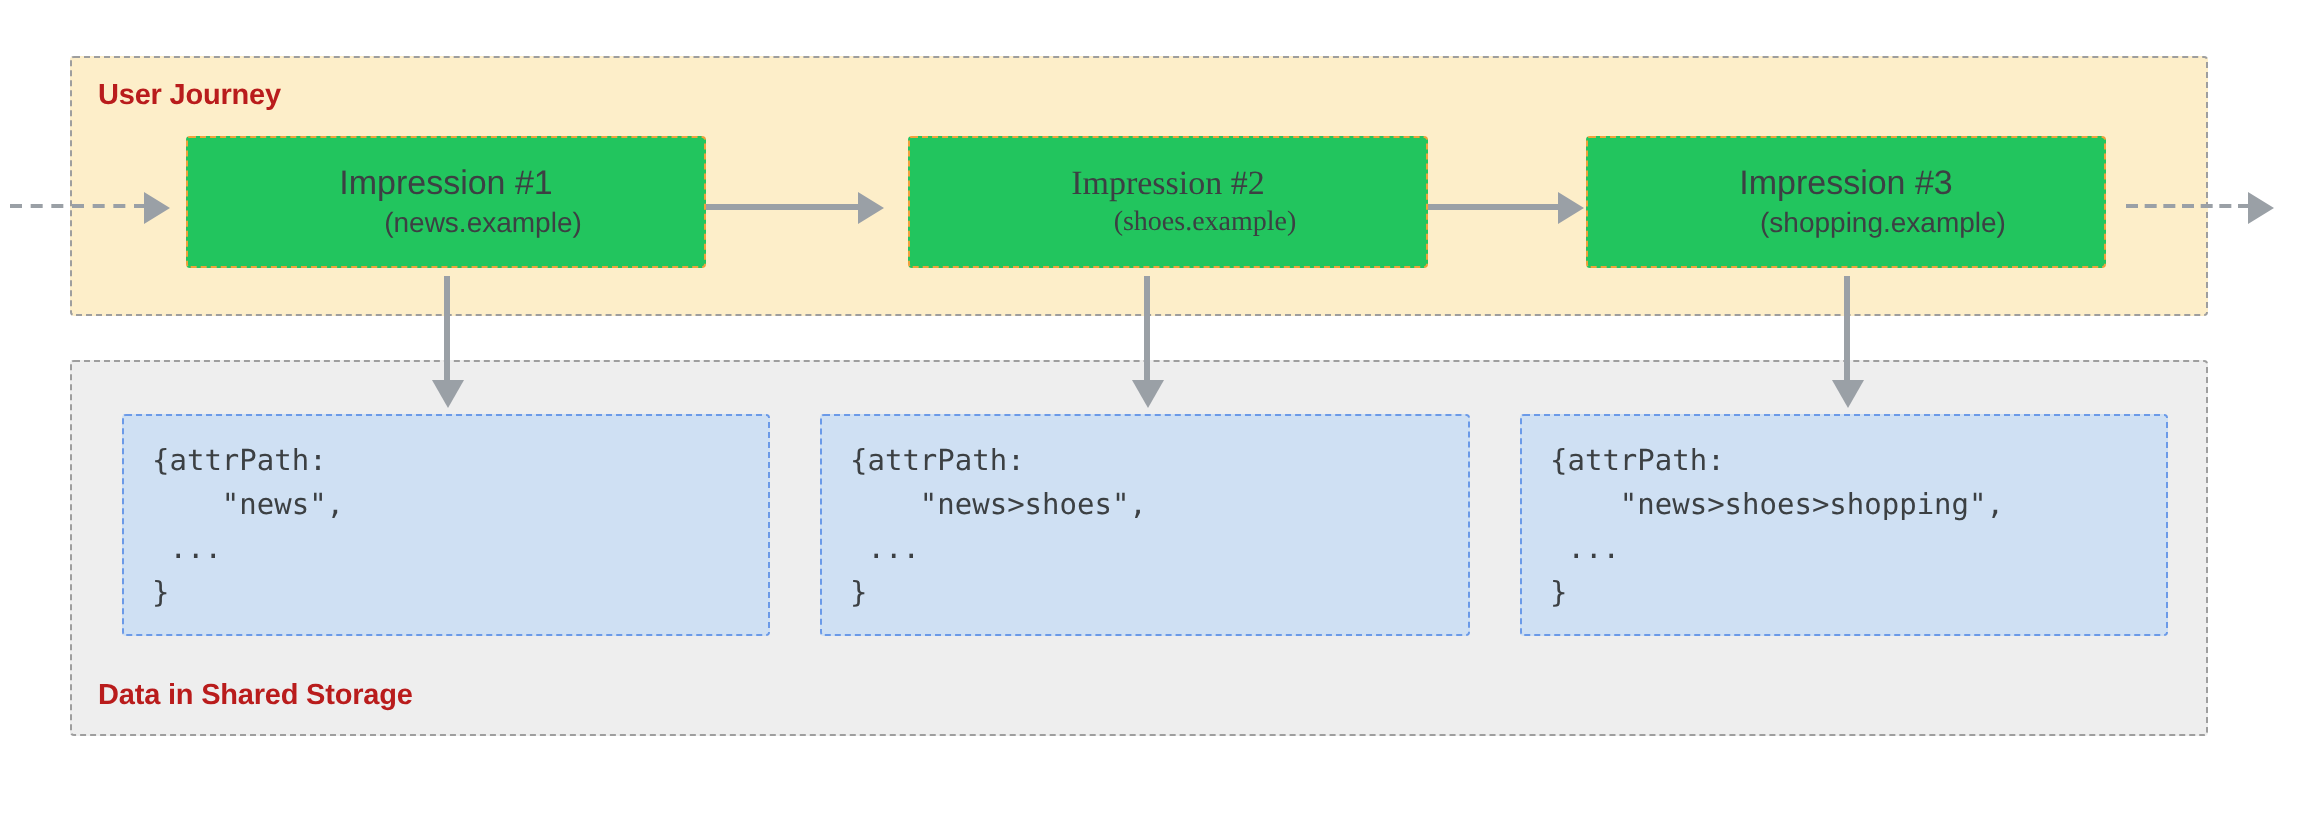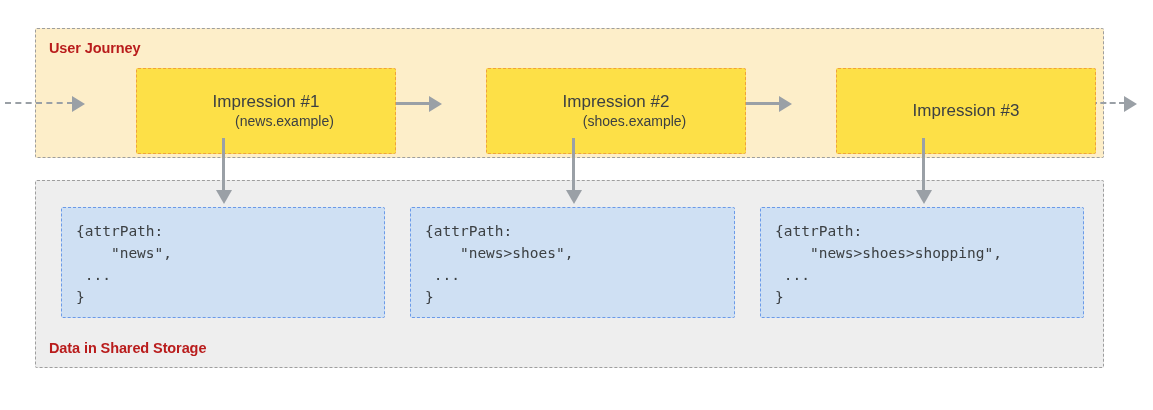--- a/index.html
+++ b/index.html
@@ -33,44 +33,43 @@
     letter-spacing: -0.1px;
     white-space: nowrap;
   }
   #journey-label { left: 13px; top: 11px; }
   #storage-label { left: 13px; bottom: 11px; text-align: center; }
 
   
   .impression-box {
     position: absolute;
     top: 68px;
-    width: 260px; height: 86px;
-    background: #fde047;
+    width: 260px; height: 66px;
+    background: #22c55e;
     border: 1.5px dashed #f0a13c;
     border-radius: 2px;
     display: flex;
     flex-direction: column;
     align-items: center;
     justify-content: center;
     line-height: 1.28;
-    margin-left: 43px;
   }
   .impression-title {
     font-size: 17px;
     color: #3c4043;
     white-space: nowrap;
   }
   .impression-origin {
     font-size: 14px;
     color: #3c4043;
     white-space: nowrap;
     padding-left: 37px;
   }
   #impression-1 { left: 93px; }
-  #impression-2 { left: 443px; }
+  #impression-2 { left: 454px; font-family: Liberation Serif, serif; }
   #impression-3 { left: 793px; }
 
   
   .storage-box {
     position: absolute;
     top: 207px;
     height: 111px;
     background: #cfe0f3;
     border: 1.5px dashed #6b9ae8;
     border-radius: 2px;
@@ -184,20 +183,21 @@
     <span class="impression-origin">(news.example)</span>
   </div>
 
   <div class="impression-box" id="impression-2">
     <span class="impression-title">Impression #2</span>
     <span class="impression-origin">(shoes.example)</span>
   </div>
 
   <div class="impression-box" id="impression-3">
     <span class="impression-title">Impression #3</span>
+    <span class="impression-origin">(shopping.example)</span>
   </div>
 
   <div class="v-line" id="drop-1-line"></div>
   <div class="v-arrowhead" id="drop-1-head"></div>
   <div class="v-line" id="drop-2-line"></div>
   <div class="v-arrowhead" id="drop-2-head"></div>
   <div class="v-line" id="drop-3-line"></div>
   <div class="v-arrowhead" id="drop-3-head"></div>
 
   <div class="storage-box" id="storage-box-1">

